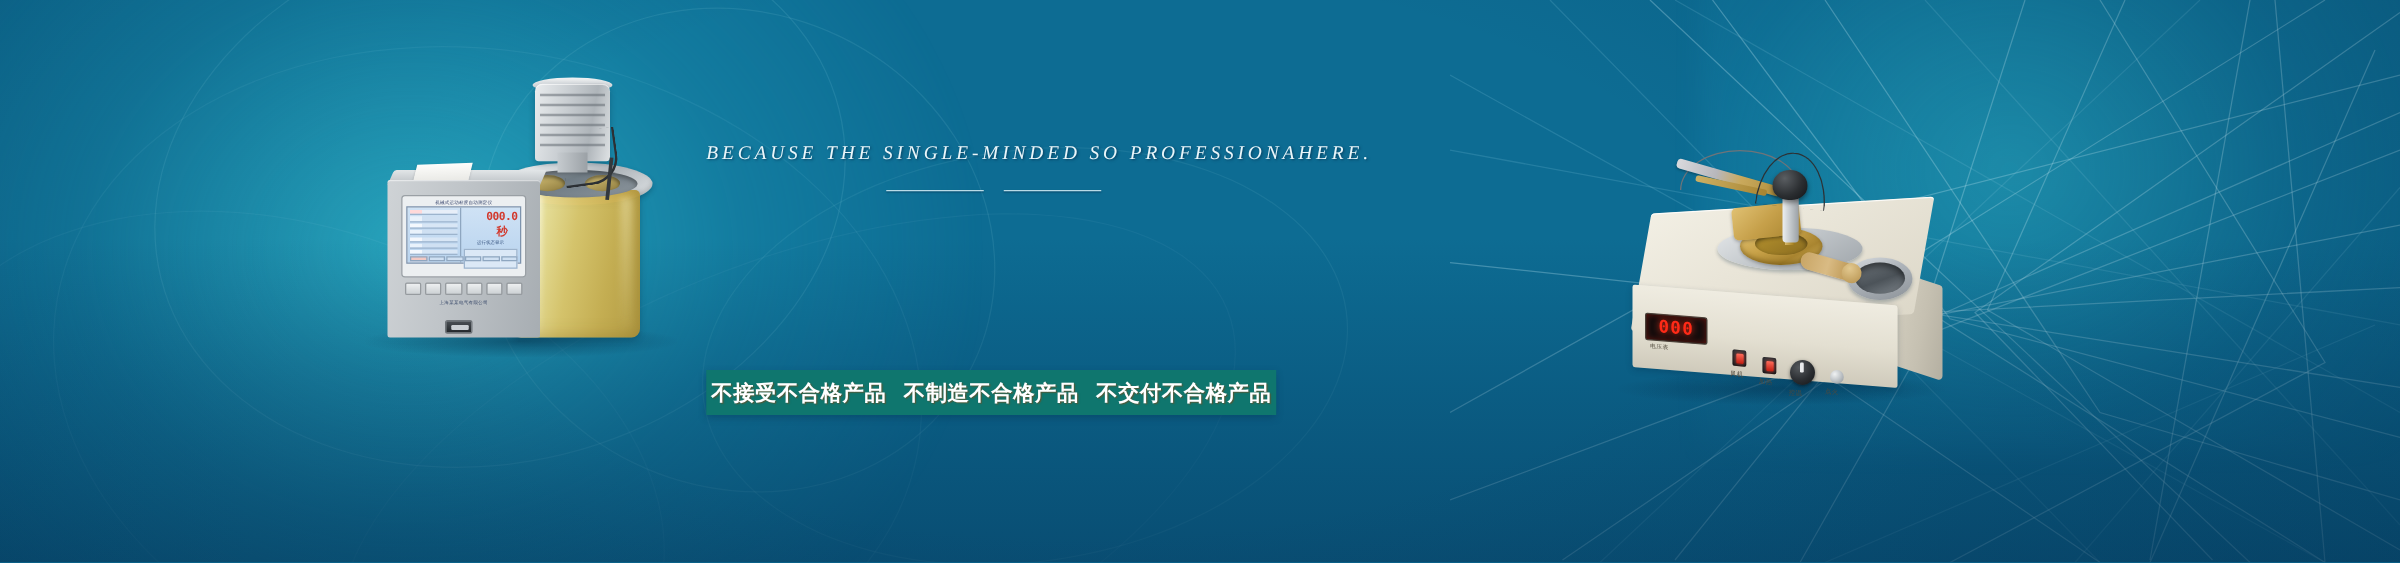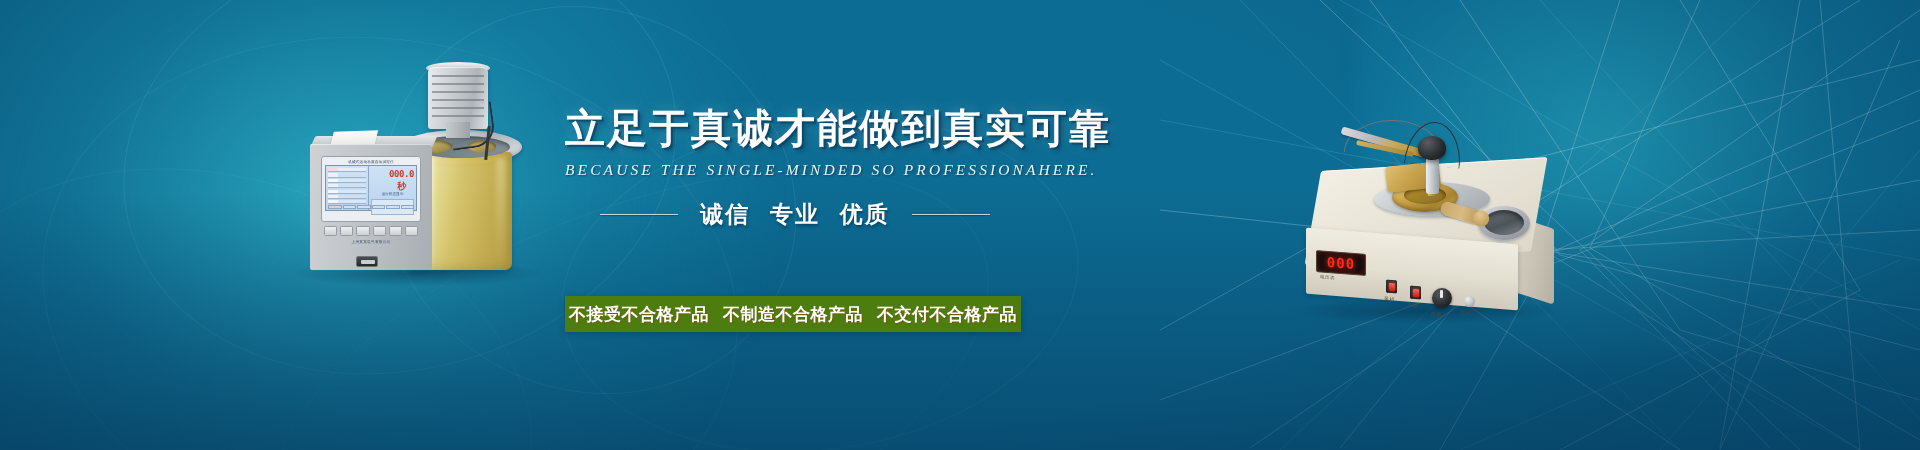--- a/index.html
+++ b/index.html
@@ -111,21 +111,21 @@
     letter-spacing:2px;
     color:#ffffff;
     text-shadow:1px 2px 3px rgba(4,44,75,0.65);
   }
   .kw-words span { margin:0 6px; }
 
   .slogan-bar {
     position:absolute;
     left:565px; top:296px;
     width:456px; height:36px;
-    background:#4d7c0f;
+    background:#0f766e;
     display:flex; align-items:center; justify-content:center;
     z-index:6;
     box-shadow:0 2px 6px rgba(3,40,68,0.35);
   }
   .slogan-bar .txt {
     font-family:"Liberation Serif", serif;
     font-size:17px;
     font-weight:bold;
     letter-spacing:0.5px;
     color:#ffffff;
@@ -623,31 +623,25 @@
     <div class="fr-knob"></div>
     <div class="fr-knob2"></div>
 
     <div class="fr-lbl l1">风机</div>
     <div class="fr-lbl l2">加热</div>
     <div class="fr-lbl l3">控温</div>
     <div class="fr-lbl l4">点火</div>
   </div>
 
   <div class="copy">
-    <div class="headline">立足于真诚才能做到真实可靠</div>
 
     <div class="subhead">BECAUSE  THE  SINGLE-MINDED  SO  PROFESSIONAHERE.</div>
 
     <div class="kw-row">
       <span class="kw-rule"></span>
-      <span class="kw-words">
-        <span>诚信</span>
-        <span>专业</span>
-        <span>优质</span>
-      </span>
       <span class="kw-rule"></span>
     </div>
   </div>
 
   <div class="slogan-bar">
     <div class="txt">
       <i>不接受不合格产品</i><i>不制造不合格产品</i><i>不交付不合格产品</i>
     </div>
   </div>
 

